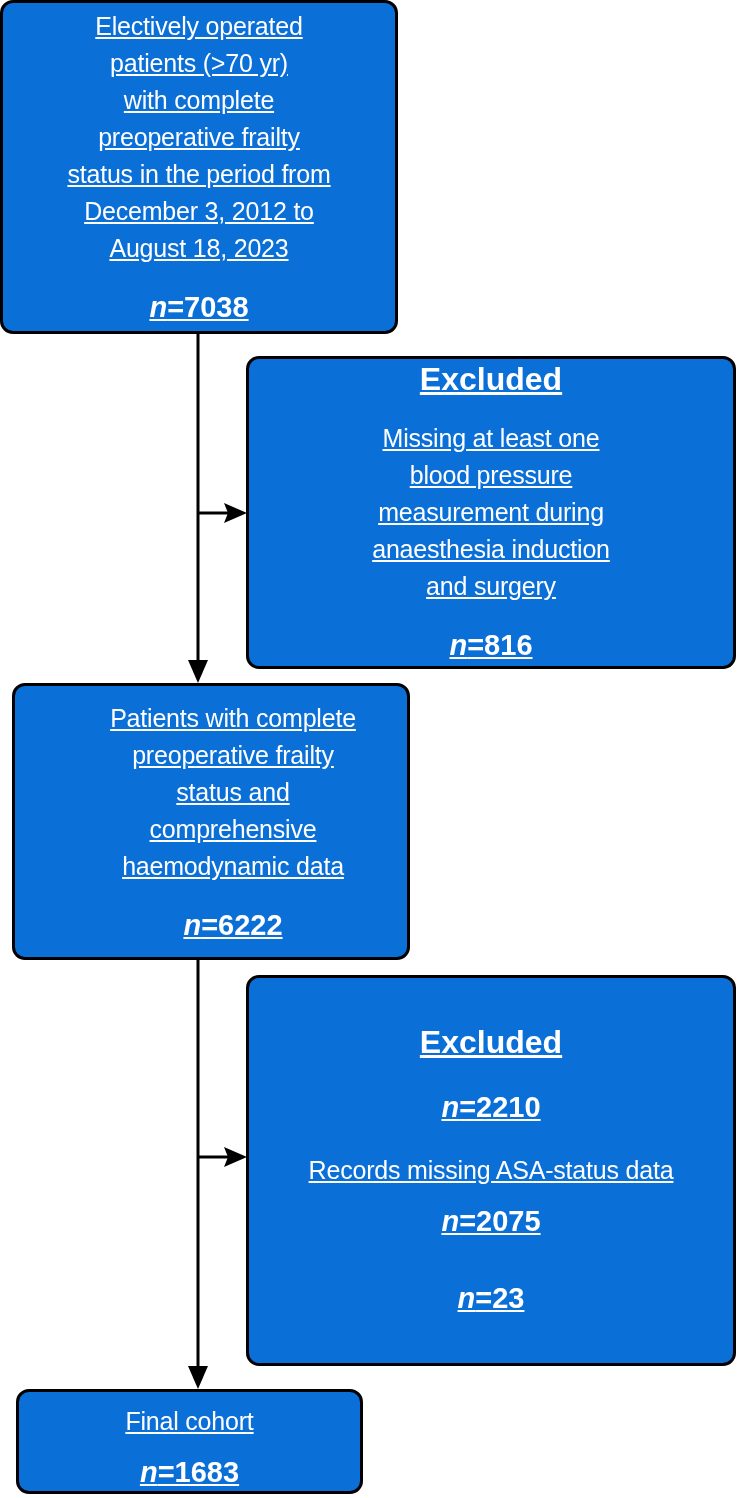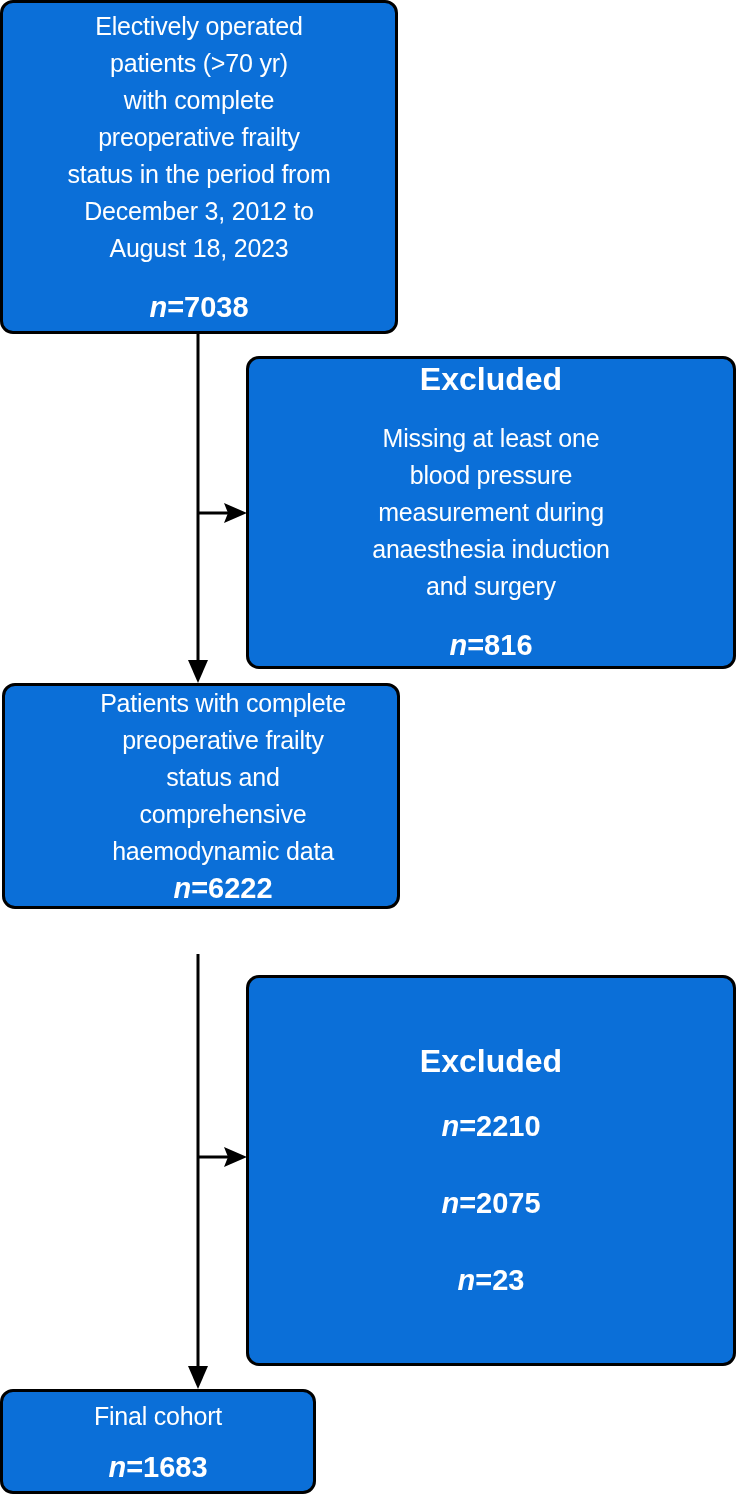--- a/index.html
+++ b/index.html
@@ -22,20 +22,21 @@
     box-sizing: border-box;
     background: #0b6fd8;
     border: 3px solid #000000;
     border-radius: 13px;
     color: #ffffff;
     text-align: center;
     display: flex;
     flex-direction: column;
     align-items: center;
     justify-content: center;
+    text-decoration: underline;
   }
   .node-line {
     font-size: 25px;
     line-height: 37px;
     white-space: pre-line;
     letter-spacing: -0.2px;
   }
   .node-heading {
     font-size: 32px;
     line-height: 37px;
@@ -49,23 +50,23 @@
   .node-n i {
     font-style: italic;
   }
   .gap-s { height: 14px; }
   .gap-m { height: 22px; }
   .gap-l { height: 26px; }
 
   
   #node-enrolled     { left: 0px;   top: 0px;    width: 398px; height: 334px; }
   #node-excluded-1   { left: 246px; top: 356px;  width: 490px; height: 313px; }
-  #node-eligible     { left: 2px;   top: 683px;  width: 398px; height: 226px; padding-left: 44px; }
+  #node-eligible     { left: 12px;   top: 683px;  width: 398px; height: 277px; padding-left: 44px; }
   #node-excluded-2   { left: 246px; top: 975px;  width: 490px; height: 391px; }
-  #node-final        { left: 0px;   top: 1389px; width: 316px; height: 105px; }
+  #node-final        { left: 16px;   top: 1389px; width: 347px; height: 105px; justify-content: flex-end; }
 
   
   #connectors {
     position: absolute;
     left: 0;
     top: 0;
     width: 740px;
     height: 1498px;
     pointer-events: none;
   }
@@ -123,20 +124,21 @@
     <div class="gap-m"></div>
     <div class="node-n"><i>n</i><span>=6222</span></div>
   </div>
 
   <div class="node" id="node-excluded-2">
     <div class="node-heading">Excluded</div>
     <div class="gap-s"></div>
     <div class="gap-s"></div>
     <div class="node-n"><i>n</i><span>=2210</span></div>
     <div class="gap-l"></div>
+    <div class="node-line">Records missing ASA-status data</div>
     <div class="gap-s"></div>
     <div class="node-n"><i>n</i><span>=2075</span></div>
     <div class="gap-l"></div>
     <div class="gap-s"></div>
     <div class="node-n"><i>n</i><span>=23</span></div>
   </div>
 
   <div class="node" id="node-final">
     <div class="node-line">Final cohort</div>
     <div class="gap-s"></div>

